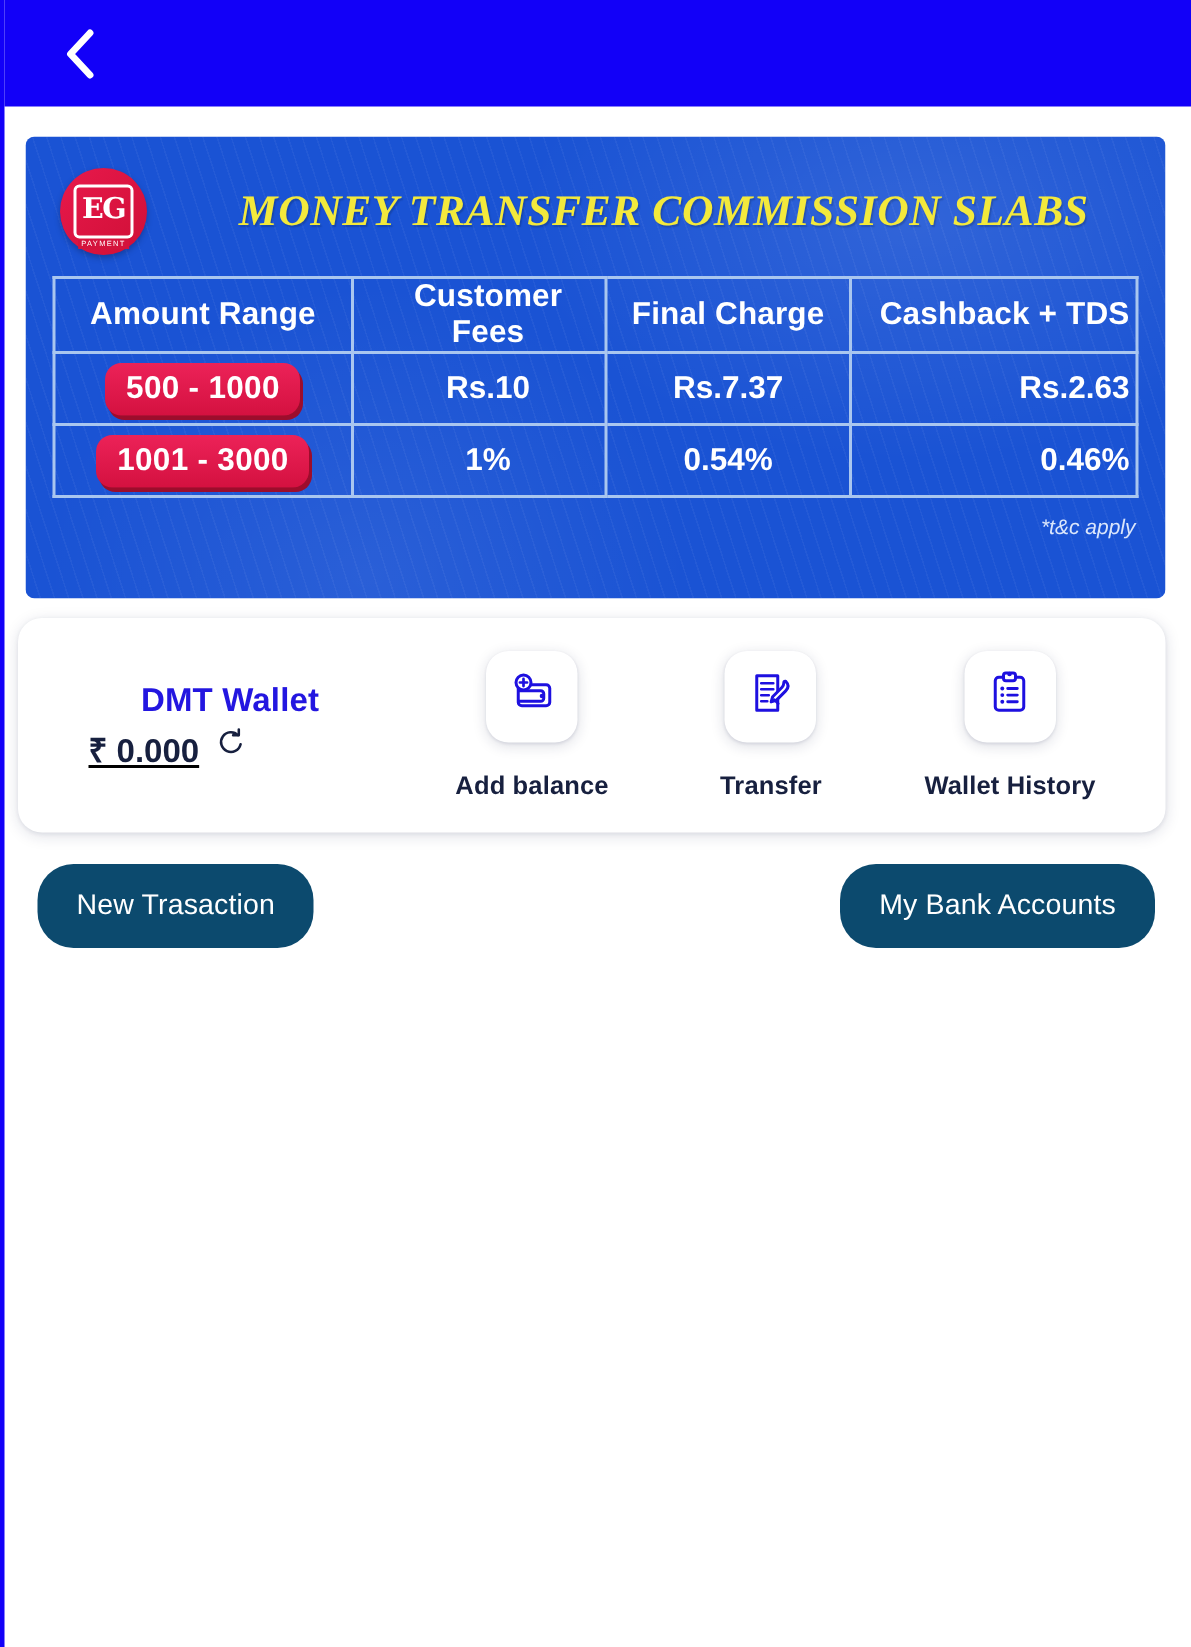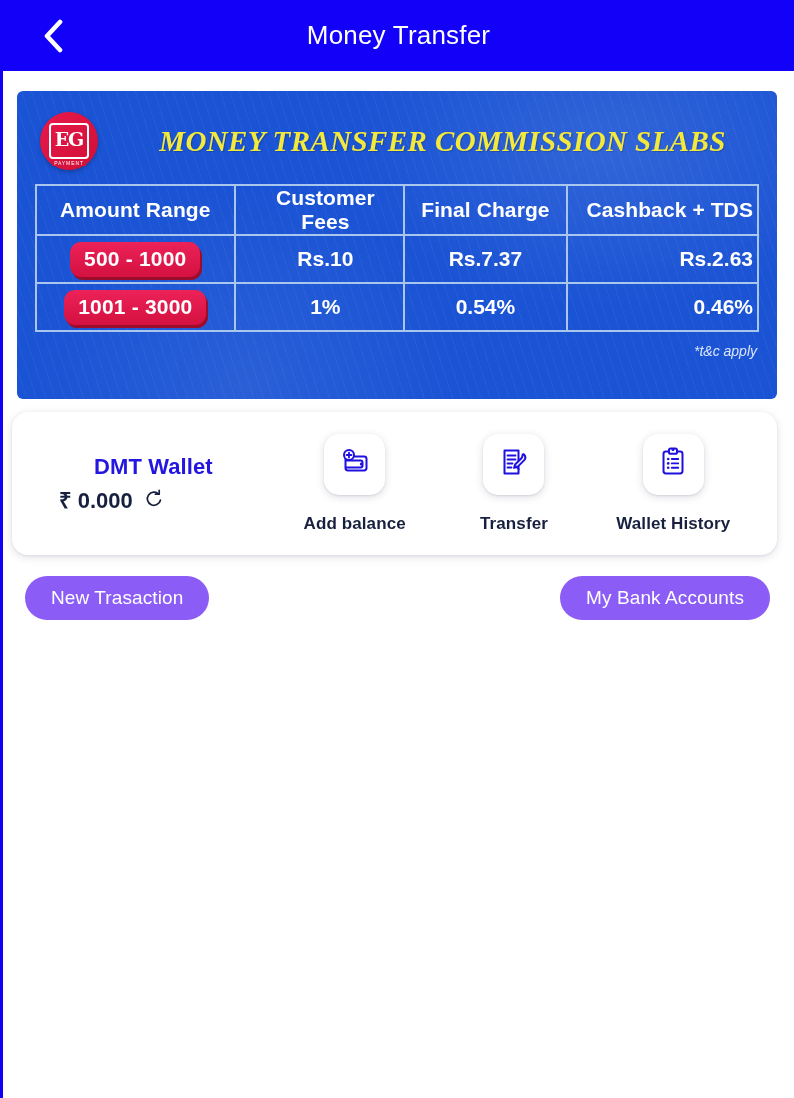--- a/index.html
+++ b/index.html
@@ -196,24 +196,25 @@
   }
   .wallet-name {
     color: #2316e0;
     font-size: 22px;
     font-weight: 700;
     letter-spacing: .1px;
     margin-left: 44px;
   }
   .wallet-balrow {
     display: flex;
-    align-items: center;
+    align-items: flex-start;
     gap: 10px;
     margin-top: 4px;
     margin-left: 9px;
+    text-decoration: underline;
   }
   .wallet-bal {
     color: #17203f;
     font-size: 22px;
     font-weight: 700;
   }
   .refresh-btn {
     display: flex;
     align-items: center;
     justify-content: center;
@@ -255,25 +256,25 @@
     white-space: nowrap;
   }
 
   
   .btn-row {
     display: flex;
     justify-content: space-between;
     padding: 21px 24px 0 22px;
   }
   .pill-btn {
-    background: #8b5cf6;
+    background: #0c4a6e;
     color: #ffffff;
     border: none;
     border-radius: 24px;
-    height: 44px;
+    height: 56px;
     padding: 0 26px;
     font-family: "Liberation Sans", sans-serif;
     font-size: 19px;
     font-weight: 400;
     cursor: pointer;
     letter-spacing: .1px;
   }
 </style>
 </head>
 <body>
@@ -281,21 +282,20 @@
 <div id="page">
 
   <div class="appbar">
     <div class="appbar-back">
       <span>
         <svg width="22" height="34" viewBox="0 0 22 34" fill="none" aria-hidden="true">
           <path d="M18 3 L5 17 L18 31" stroke="#ffffff" stroke-width="4.6" stroke-linecap="round" stroke-linejoin="round"></path>
         </svg>
       </span>
     </div>
-    <div class="appbar-title">Money Transfer</div>
   </div>
 
   <div class="banner-wrap">
     <div class="banner">
 
       <div class="banner-head">
         <div class="logo">
           <div class="logo-inner">
             <span class="logo-eg">EG</span>
             <span class="logo-sub">PAYMENT</span>

